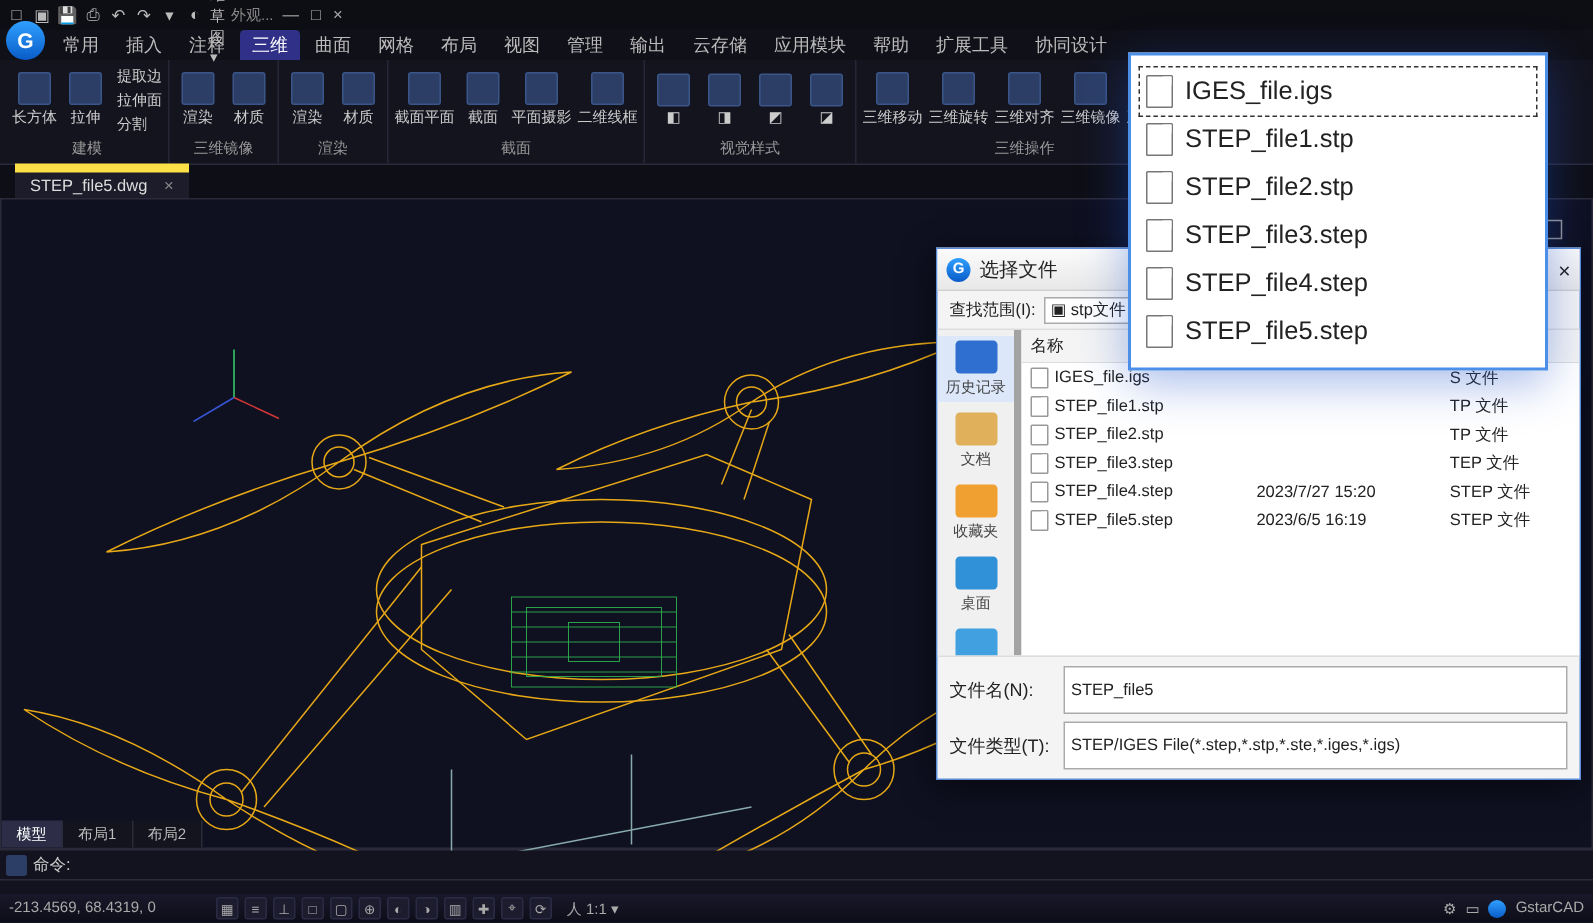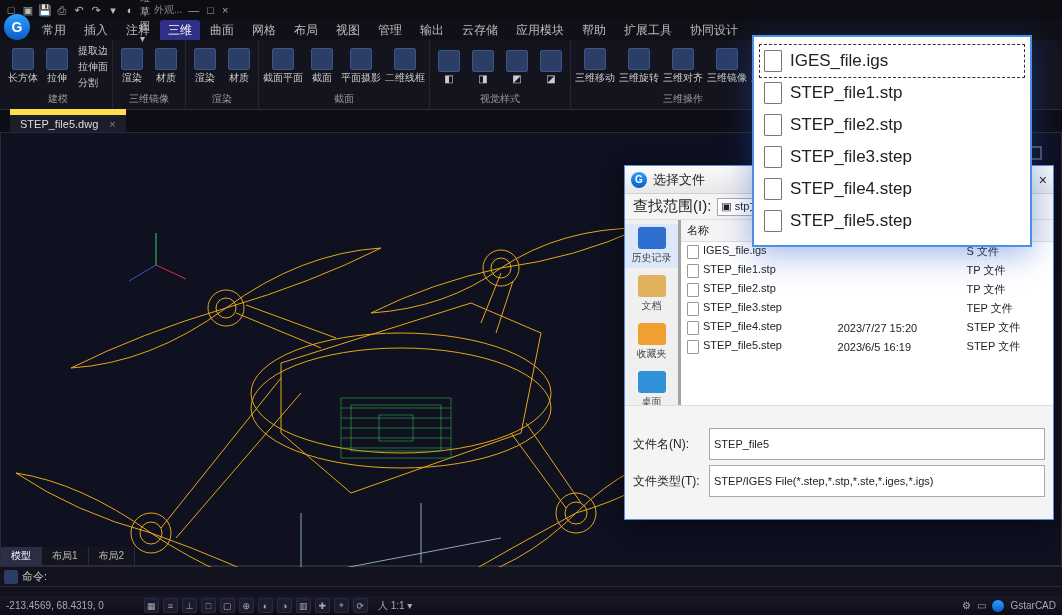--- a/index.html
+++ b/index.html
@@ -43,34 +43,34 @@
   .statusbar{height:19px;background:linear-gradient(#18182a,#0d0d18);display:flex;align-items:center;padding:0 6px;font-size:10px;color:#aaa;gap:10px}
   .statusbar .toggles{display:flex;gap:4px;margin-left:30px}
   .statusbar .toggles span{width:15px;height:15px;display:inline-flex;align-items:center;justify-content:center;background:#1c1c2e;border:1px solid #2a2a44;border-radius:2px;font-size:9px}
   .statusbar .right{margin-left:auto;display:flex;gap:6px;align-items:center}
   
   .dialog{position:absolute;top:165px;left:624px;width:430px;height:355px;background:#f4f4f4;border:1px solid #5a8cd8;box-shadow:0 4px 20px rgba(0,0,0,.5);color:#222;font-size:12px;display:flex;flex-direction:column}
   .dialog .dtitle{height:28px;background:linear-gradient(#fbfbfb,#e8e8e8);display:flex;align-items:center;padding:0 6px;font-size:13px;border-bottom:1px solid #d0d0d0}
   .dialog .dtitle .logo{width:16px;height:16px;border-radius:50%;background:linear-gradient(#2fa0ff,#0a5cc8);margin-right:6px;display:inline-flex;align-items:center;justify-content:center;color:#fff;font-size:10px;font-weight:bold}
   .dialog .dcontrols{margin-left:auto;display:flex;gap:8px;font-size:14px}
   .dialog .toolbar{height:26px;display:flex;align-items:center;padding:0 8px;gap:6px;border-bottom:1px solid #ddd}
-  .dialog .toolbar .lbl{font-size:15px}
+  .dialog .toolbar .lbl{font-size:11px}
   .dialog .toolbar .combo{flex:0 0 120px;height:18px;border:1px solid #aaa;background:#fff;font-size:11px;padding:0 3px;display:flex;align-items:center}
   .dialog .body{flex:1;display:flex;overflow:hidden}
-  .dialog .side{width:56px;background:#f0f0f0;border-right:3px solid #a3a3a3;display:flex;flex-direction:column;align-items:center;padding-top:4px;gap:4px}
+  .dialog .side{width:56px;background:#f0f0f0;border-right:5px solid #a3a3a3;display:flex;flex-direction:column;align-items:center;padding-top:4px;gap:4px}
   .dialog .side .sitem{display:flex;flex-direction:column;align-items:center;gap:2px;font-size:10px;color:#444;padding:3px 0;width:100%}
   .dialog .side .sitem.active{background:#dce8fa}
   .dialog .side .sitem .sic{width:28px;height:22px;border-radius:3px}
   .dialog .filelist{flex:1;background:#fff;overflow:auto;font-size:12px}
   .dialog .filelist table{width:100%;border-collapse:collapse}
   .dialog .filelist th{text-align:left;font-weight:normal;padding:3px 6px;background:#f4f4f4;border-bottom:1px solid #ddd;font-size:11px;position:sticky;top:0}
   .dialog .filelist td{padding:2px 6px;font-size:11px;white-space:nowrap}
   .dialog .filelist .fic{display:inline-block;width:12px;height:14px;border:1px solid #999;border-radius:1px;margin-right:4px;vertical-align:middle;position:relative}
   .dialog .filelist .fic::after{content:"";position:absolute;top:0;right:0;border-style:solid;border-width:0 4px 4px 0;border-color:transparent #fff transparent transparent}
-  .dialog .bottom{padding:22px 8px;border-top:1px solid #ddd;display:flex;flex-direction:column;gap:5px}
+  .dialog .bottom{padding:6px 8px;border-top:1px solid #ddd;display:flex;flex-direction:column;gap:5px}
   .dialog .bottom .brow{display:flex;align-items:center;gap:6px}
   .dialog .bottom .brow .blbl{width:70px;font-size:12px}
   .dialog .bottom .brow .binput{flex:1;height:32px;border:1px solid #aaa;background:#fff;font-size:11px;padding:0 4px;display:flex;align-items:center}
   
   .popup{position:absolute;top:35px;left:752px;width:280px;background:#fff;border:2px solid #4b8fe8;box-shadow:0 8px 30px rgba(30,80,200,.4);padding:8px 6px;font-size:17px;color:#222;z-index:20}
   .popup .pitem{display:flex;align-items:center;gap:8px;padding:5px 4px}
   .popup .pitem.sel{outline:1px dashed #333}
   .popup .pitem .pic{width:18px;height:22px;border:1px solid #777;border-radius:1px;position:relative;flex:0 0 18px}
   .popup .pitem .pic::after{content:"";position:absolute;top:0;right:0;border-style:solid;border-width:0 6px 6px 0;border-color:transparent #fff transparent transparent}
 </style>

